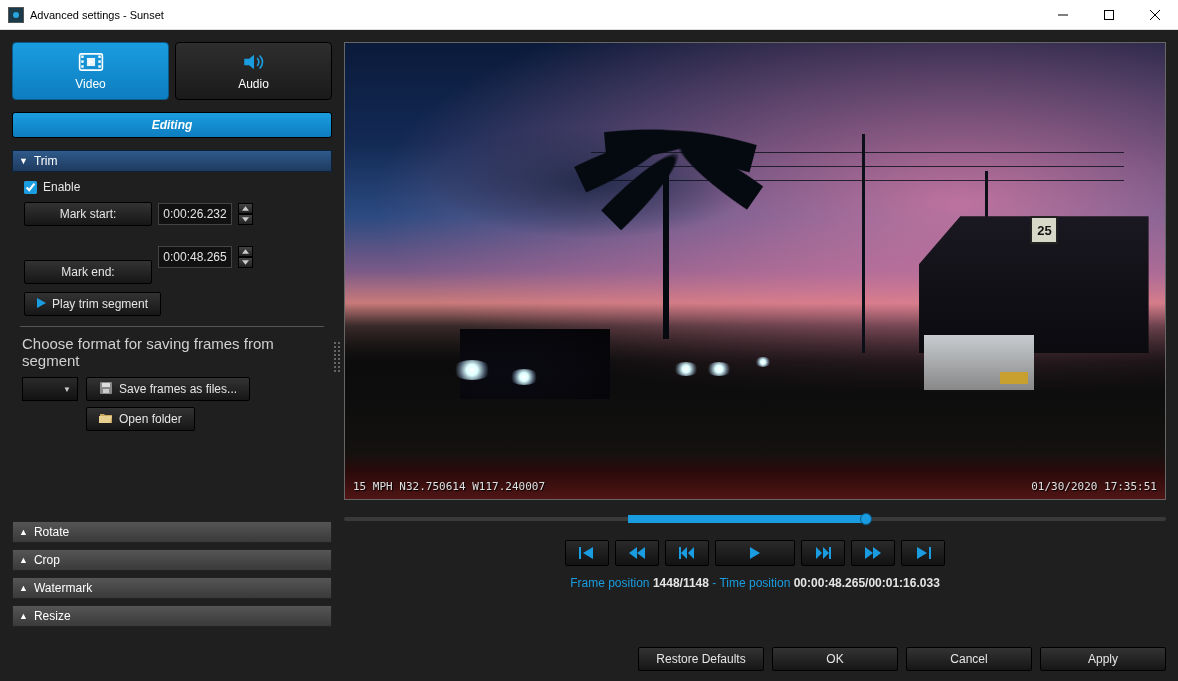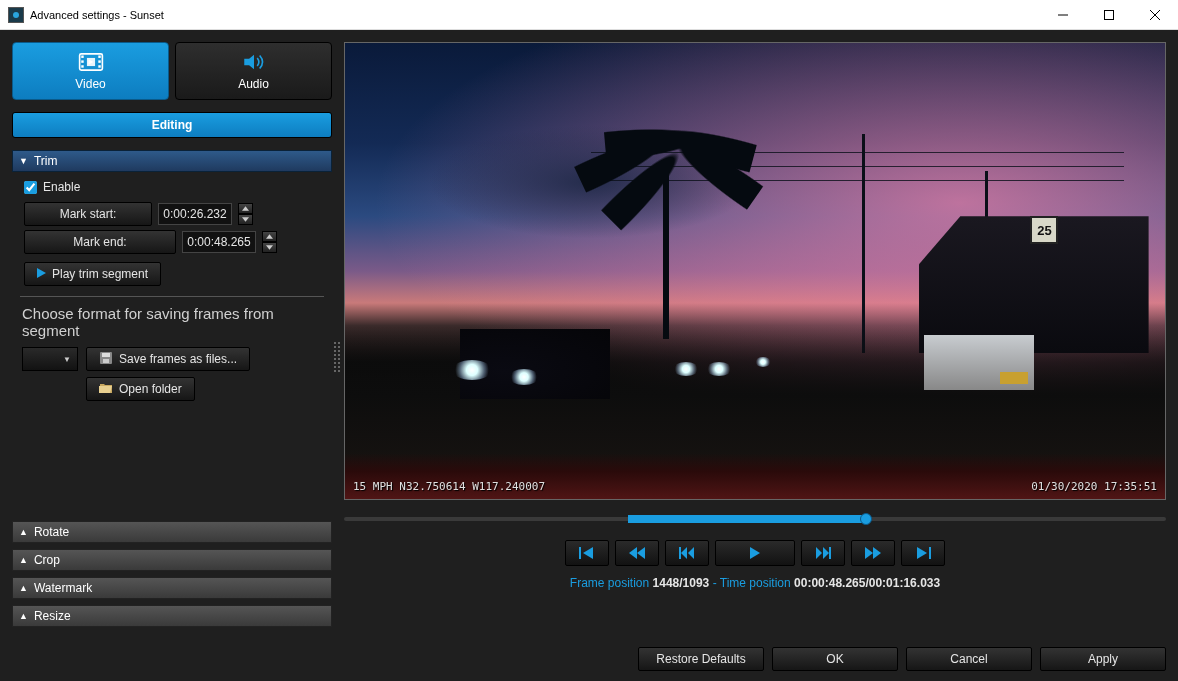--- a/index.html
+++ b/index.html
@@ -21,21 +21,21 @@
   
   .left { width: 320px; display: flex; flex-direction: column; gap: 6px; position:relative; }
   
   .tab-row { display: flex; gap: 6px; }
   .big-tab { flex: 1; height: 58px; background: linear-gradient(#2e2e2e,#1a1a1a); border: 1px solid #000; border-radius: 4px; display: flex; flex-direction: column; align-items: center; justify-content: center; gap: 2px; color: #fff; font-size: 12px; cursor: pointer; }
   .big-tab.active { background: linear-gradient(#1a9de0,#0d7dc0); border-color:#0a5a8a; }
   .big-tab .ic { color: #1a9de0; }
   .big-tab.active .ic { color: #fff; }
   .big-tab svg { width: 26px; height: 20px; fill: currentColor; }
   
-  .subtab-row { display: flex; gap: 6px; margin-top: 6px; }
+  .subtab-row { display: flex; gap: 6px; margin-top: 6px; font-style: italic; }
   .subtab { flex: 1; height: 26px; background: linear-gradient(#2c2c2c,#181818); border: 1px solid #000; border-radius: 3px; color: #ddd; font-size: 12px; display: flex; align-items: center; justify-content: center; cursor: pointer; }
   .subtab.active { background: linear-gradient(#1a9de0,#0d7dc0); color: #fff; font-weight: 600; }
   
   .section-hdr { height: 22px; background: linear-gradient(#2e5a8a,#1f3a5f); border: 1px solid #0a2238; color: #fff; font-size: 12px; display: flex; align-items: center; padding: 0 6px; cursor: pointer; }
   .section-hdr.collapsed { background: linear-gradient(#555,#3a3a3a); border-color:#222; }
   .section-hdr .chev { margin-right: 6px; font-size: 9px; }
   
   .section-body { background: #1f1f1f; padding: 8px 6px 10px 6px; }
   
   .check-row { display: flex; align-items: center; gap: 6px; color: #e5e5e5; font-size: 12px; margin-bottom: 8px; margin-left:6px; }
@@ -187,21 +187,21 @@
                 </div>
               <div class="spin-btn">
                   <svg viewBox="0 0 8 5">
                     <polygon points="0,0 8,0 4,5"></polygon>
                   </svg>
                 </div>
             </div>
           </div>
 
           <div class="field-row">
-            <div class="field-label btn" style="width:152px;padding:4px;">Mark end:</div>
+            <div class="field-label btn" style="width:128px;padding:4px;margin-top:30px;">Mark end:</div>
             <div class="field-input">0:00:48.265</div>
             <div class="spinner">
               <div class="spin-btn">
                   <svg viewBox="0 0 8 5">
                     <polygon points="4,0 8,5 0,5"></polygon>
                   </svg>
                 </div>
               <div class="spin-btn">
                   <svg viewBox="0 0 8 5">
                     <polygon points="0,0 8,0 4,5"></polygon>
@@ -380,21 +380,21 @@
         <div class="tbtn">
             <svg viewBox="0 0 16 12">
               <polygon points="2,0 12,6 2,12"></polygon>
               <rect x="14" y="0" width="2" height="12"></rect>
             </svg>
           </div>
       </div>
 
       <div class="pos-text">
         <span>Frame position</span>
-        <b>1448/1093</b>
+        <b>1448/1148</b>
         <span> - </span>
         <span>Time position</span>
         <b>00:00:48.265/00:01:16.033</b>
       </div>
     </div>
   </div>
 
   <div class="footer">
     <div class="btn">Restore Defaults</div>
     <div class="btn">OK</div>

